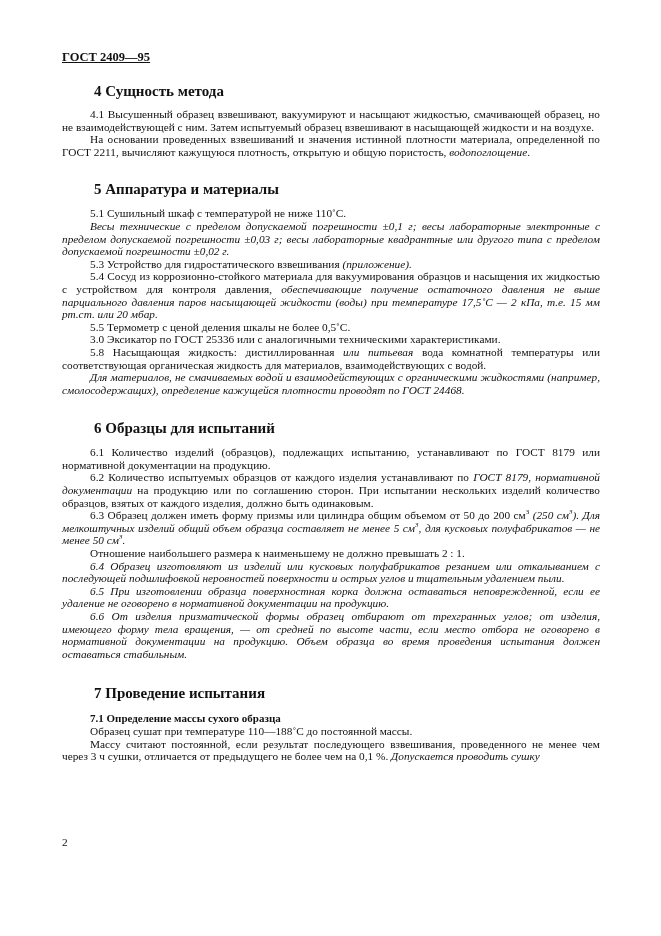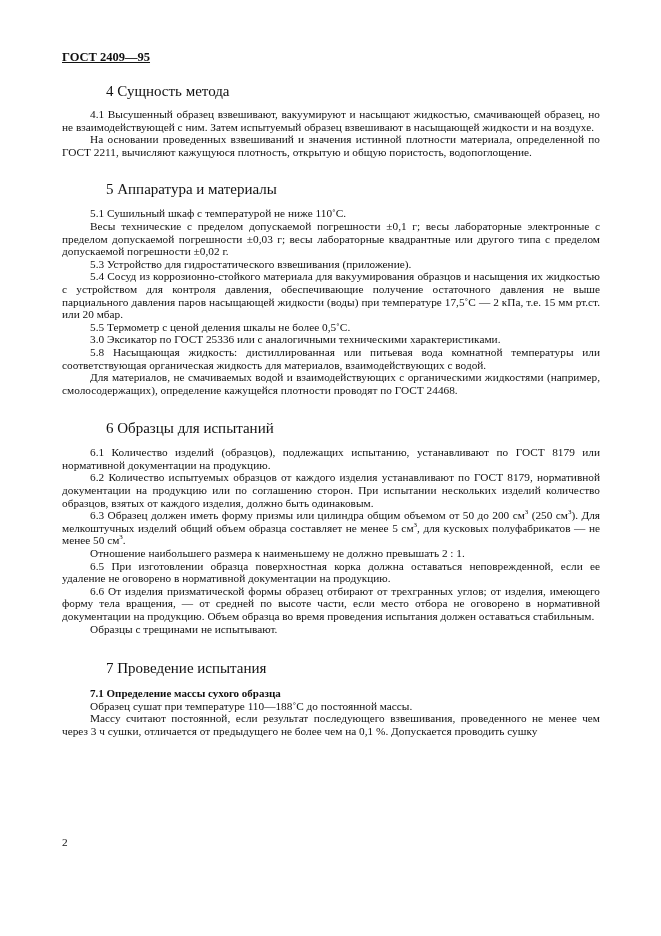--- a/index.html
+++ b/index.html
@@ -23,40 +23,40 @@
   }
   .doc-header {
     font-weight: bold;
     font-size: 12.5px;
     line-height: 15px;
     margin: 0;
     text-decoration: underline;
   }
   h2.section {
     font-size: 15px;
-    font-weight: normal;
-    margin: 16px;
+    font-weight: bold;
+    margin: 4px;
     padding-left: 28px;
     line-height: 18px;
   }
   h3.subsection {
     font-size: 11px;
     font-weight: bold;
     margin: 0;
     padding-left: 28px;
     line-height: 12.6px;
   }
   p {
     margin: 0;
     font-size: 11.3px;
     line-height: 12.6px;
     text-indent: 28px;
     text-align: justify;
   }
-  p .it, p.it { }
+  p .it, p.it { font-style: italic; }
   sup { font-size: 7px; line-height: 0; vertical-align: super; }
   .page-number {
     position: absolute;
     left: 62px;
     top: 836px;
     font-size: 11.3px;
     line-height: 13px;
   }
   #h4 { margin-top: 17px; margin-bottom: 8px; }
   #h5 { margin-top: 22px; margin-bottom: 9px; }
@@ -82,23 +82,23 @@
   <p>5.5 Термометр с ценой деления шкалы не более 0,5˚С.</p>
   <p>3.0 Эксикатор по ГОСТ 25336 или с аналогичными техническими характеристиками.</p>
   <p><span>5.8 Насыщающая жидкость: дистиллированная </span><span class="it">или питьевая</span><span> вода комнатной температуры или соответствующая органическая жидкость для материалов, взаимодействующих с водой.</span></p>
   <p class="it">Для материалов, не смачиваемых водой и взаимодействующих с органическими жидкостями (например, смолосодержащих), определение кажущейся плотности проводят по ГОСТ 24468.</p>
 
   <h2 class="section" id="h6">6 Образцы для испытаний</h2>
   <p>6.1 Количество изделий (образцов), подлежащих испытанию, устанавливают по ГОСТ 8179 или нормативной документации на продукцию.</p>
   <p><span>6.2 Количество испытуемых образцов от каждого изделия устанавливают по </span><span class="it">ГОСТ 8179, нормативной документации</span><span> на продукцию или по соглашению сторон. При испытании нескольких изделий количество образцов, взятых от каждого изделия, должно быть одинаковым.</span></p>
   <p><span>6.3 Образец должен иметь форму призмы или цилиндра общим объемом от 50 до 200 см</span><sup>3</sup><span class="it"> (250 см</span><sup class="it">3</sup><span class="it">). Для мелкоштучных изделий общий объем образца составляет не менее 5 см</span><sup class="it">3</sup><span class="it">, для кусковых полуфабрикатов — не менее 50 см</span><sup class="it">3</sup><span class="it">.</span></p>
   <p>Отношение наибольшего размера к наименьшему не должно превышать 2 : 1.</p>
+  <p class="it">6.4 Образец изготовляют из изделий или кусковых полуфабрикатов резанием или откалыванием с последующей подшлифовкой неровностей поверхности и острых углов и тщательным удалением пыли.</p>
   <p class="it">6.5 При изготовлении образца поверхностная корка должна оставаться неповрежденной, если ее удаление не оговорено в нормативной документации на продукцию.</p>
   <p class="it">6.6 От изделия призматической формы образец отбирают от трехгранных углов; от изделия, имеющего форму тела вращения, — от средней по высоте части, если место отбора не оговорено в нормативной документации на продукцию. Объем образца во время проведения испытания должен оставаться стабильным.</p>
-  <p>Образцы с трещинами не испытывают.</p>
 
   <h2 class="section" id="h7">7 Проведение испытания</h2>
   <h3 class="subsection">7.1 Определение массы сухого образца</h3>
   <p>Образец сушат при температуре 110—188˚С  до постоянной массы.</p>
   <p><span>Массу считают постоянной, если результат последующего взвешивания, проведенного не менее чем через 3 ч сушки, отличается от предыдущего не более чем на 0,1 %. </span><span class="it">Допускается проводить сушку</span></p>
 
 </div>
 
 <div class="page-number">2</div>
 

